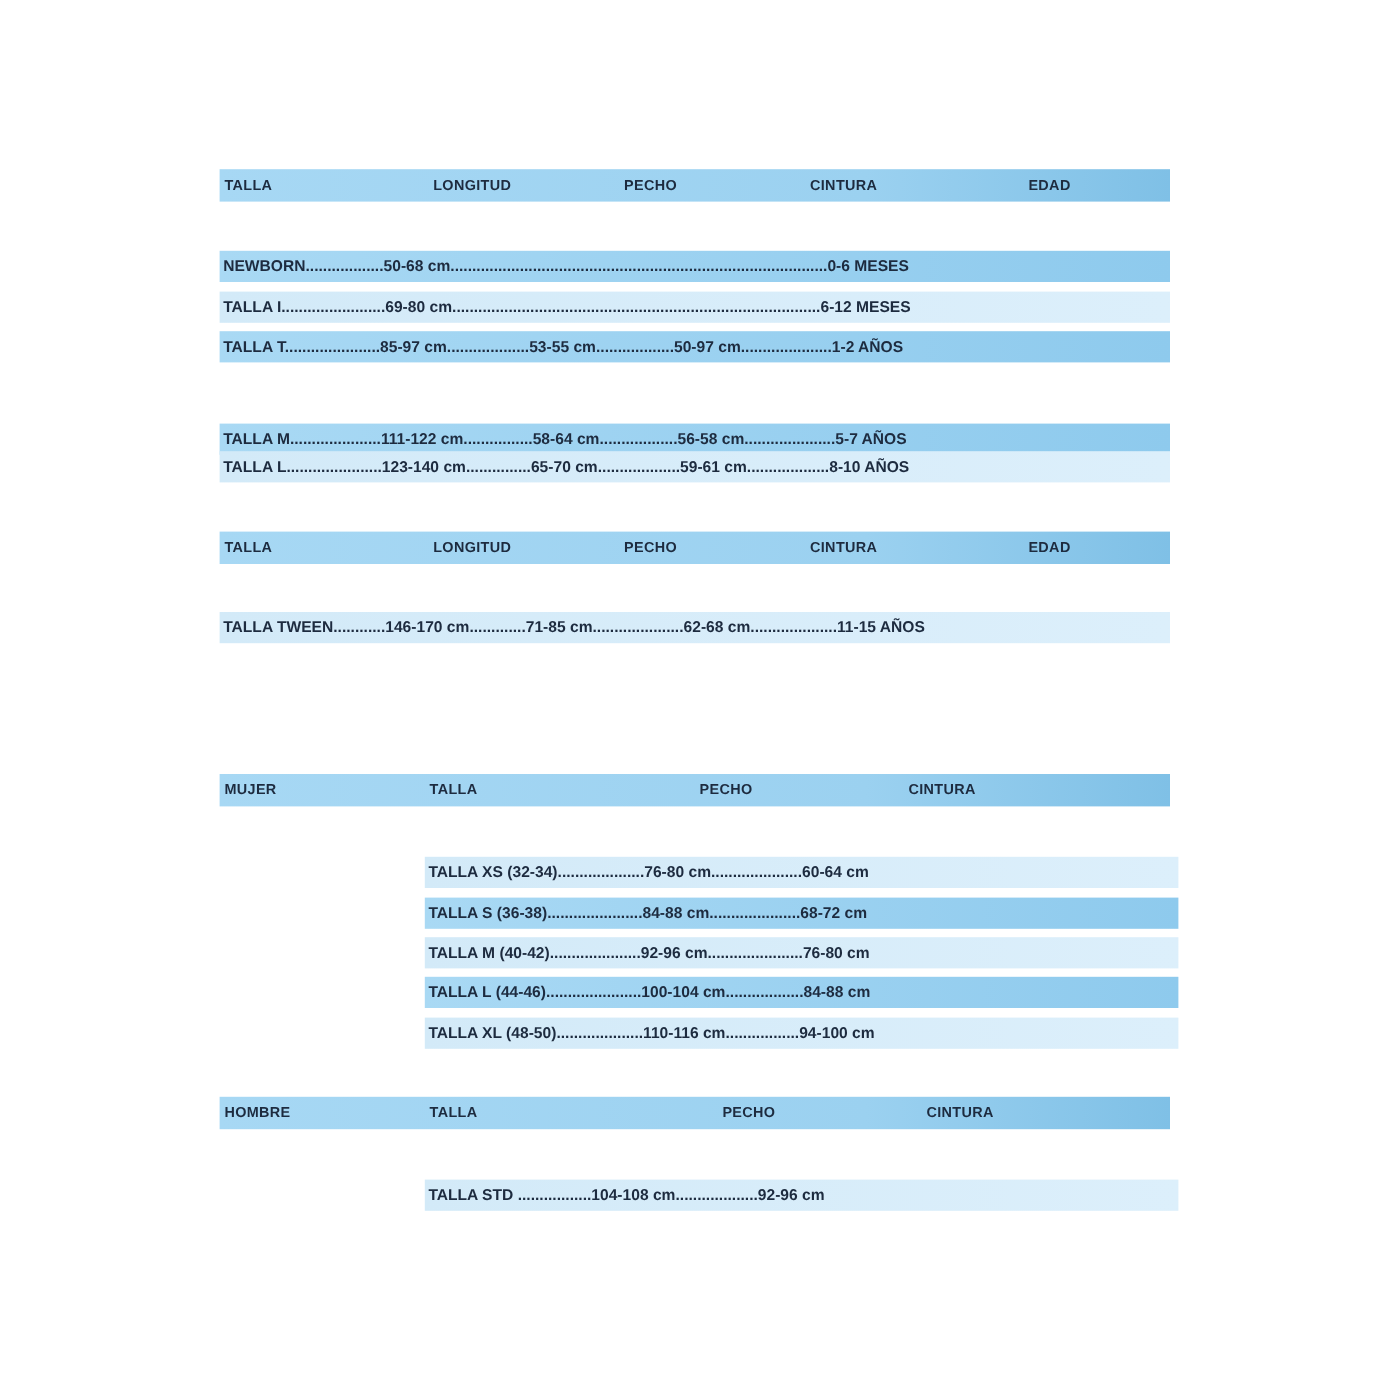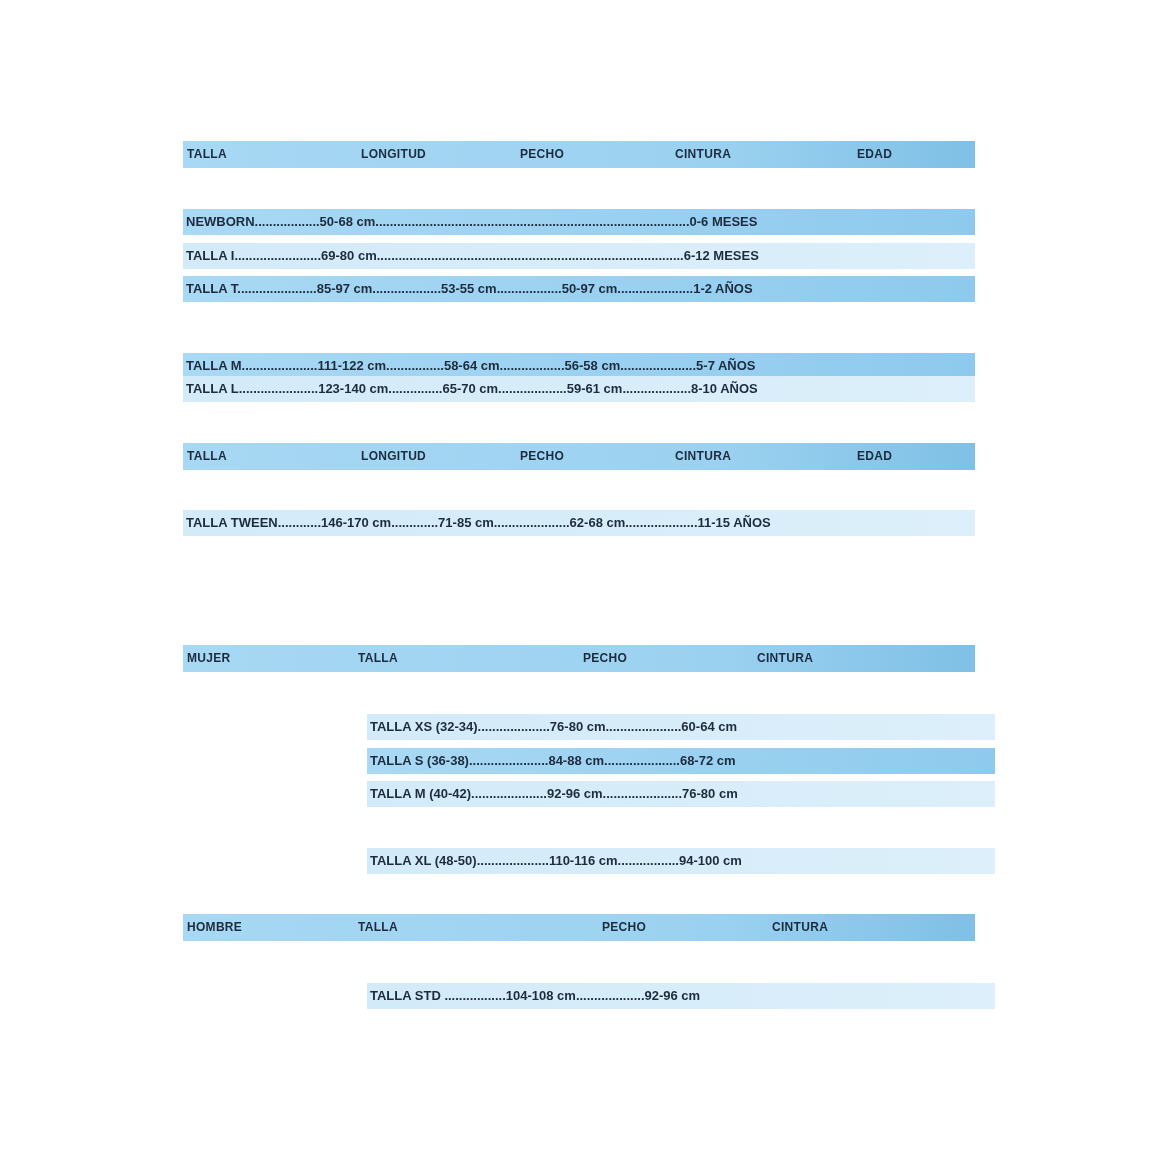--- a/index.html
+++ b/index.html
@@ -40,21 +40,21 @@
     height: 26px;
     line-height: 26px;
     font-weight: bold;
     font-size: 13px;
     white-space: nowrap;
     overflow: hidden;
     box-sizing: border-box;
     padding-left: 3px;
   }
   .row.wide  { left: 183px; width: 792px; }
-  .row.inset { left: 367px; width: 628px; }
+  .row.inset { left: 354px; width: 628px; }
   .row.medium {
     background: linear-gradient(90deg,
       var(--rowMediumStart, #a9d9f4) 0%,
       var(--rowMediumEnd, #8ecaed) 100%);
   }
   .row.light {
     background: linear-gradient(90deg,
       var(--rowLightStart, #d3eaf8) 0%,
       var(--rowLightEnd, #dceffb) 100%);
   }
@@ -91,20 +91,21 @@
   <div class="bar" style="top:645px">
     <span class="hcell" style="left:4px">MUJER</span>
     <span class="hcell" style="left:175px">TALLA</span>
     <span class="hcell" style="left:400px">PECHO</span>
     <span class="hcell" style="left:574px">CINTURA</span>
   </div>
 
   <div class="row inset light" style="top:714px">TALLA XS (32-34)....................76-80 cm.....................60-64 cm</div>
   <div class="row inset medium" style="top:748px">TALLA S (36-38)......................84-88 cm.....................68-72 cm</div>
   <div class="row inset light" style="top:781px">TALLA M (40-42).....................92-96 cm......................76-80 cm</div>
+  <div class="row inset medium" style="top:814px">TALLA L (44-46)......................100-104 cm..................84-88 cm</div>
   <div class="row inset light" style="top:848px">TALLA XL (48-50)....................110-116 cm.................94-100 cm</div>
 
   <div class="bar" style="top:914px">
     <span class="hcell" style="left:4px">HOMBRE</span>
     <span class="hcell" style="left:175px">TALLA</span>
     <span class="hcell" style="left:419px">PECHO</span>
     <span class="hcell" style="left:589px">CINTURA</span>
   </div>
 
   <div class="row inset light" style="top:983px">TALLA STD .................104-108 cm...................92-96 cm</div>

